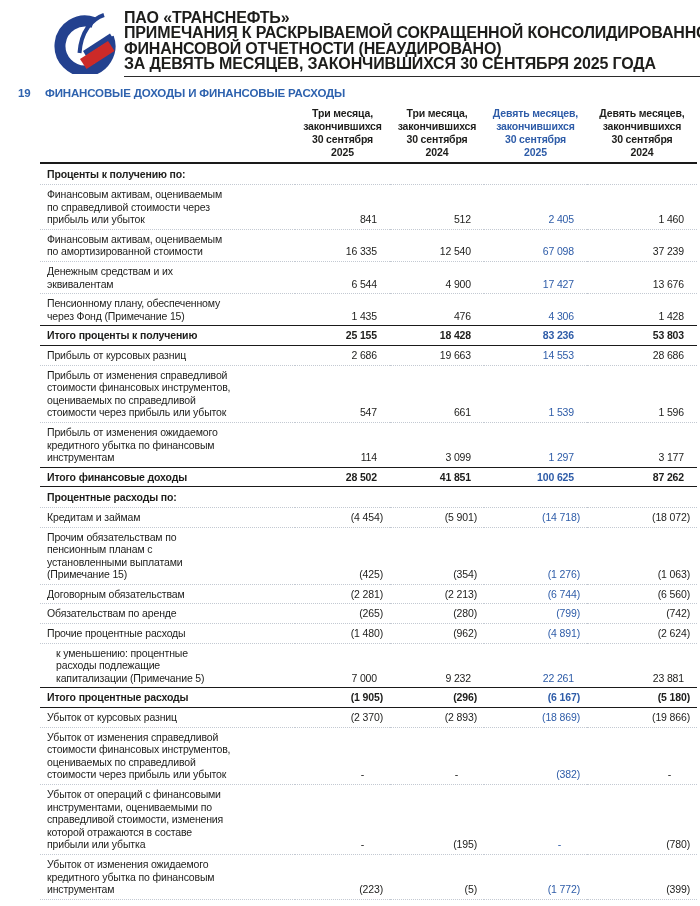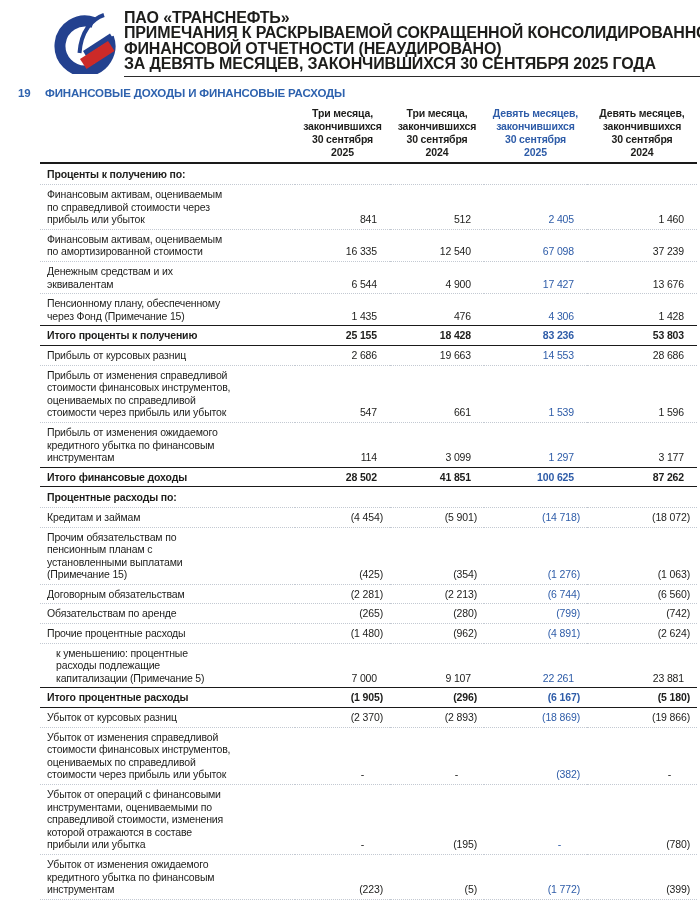--- a/index.html
+++ b/index.html
@@ -222,21 +222,21 @@
         <td class="num paren">(1 480)</td>
         <td class="num paren">(962)</td>
         <td class="num paren hl">(4 891)</td>
         <td class="num paren">(2 624)</td>
       </tr>
       <tr class="sub">
         <td class="label">к уменьшению: процентные
 расходы подлежащие
 капитализации (Примечание 5)</td>
         <td class="num plain">7 000</td>
-        <td class="num plain">9 107</td>
+        <td class="num plain">9 232</td>
         <td class="num plain hl">22 261</td>
         <td class="num plain">23 881</td>
       </tr>
       <tr class="total">
         <td class="label">Итого процентные расходы</td>
         <td class="num paren">(1 905)</td>
         <td class="num paren">(296)</td>
         <td class="num paren hl">(6 167)</td>
         <td class="num paren">(5 180)</td>
       </tr>

